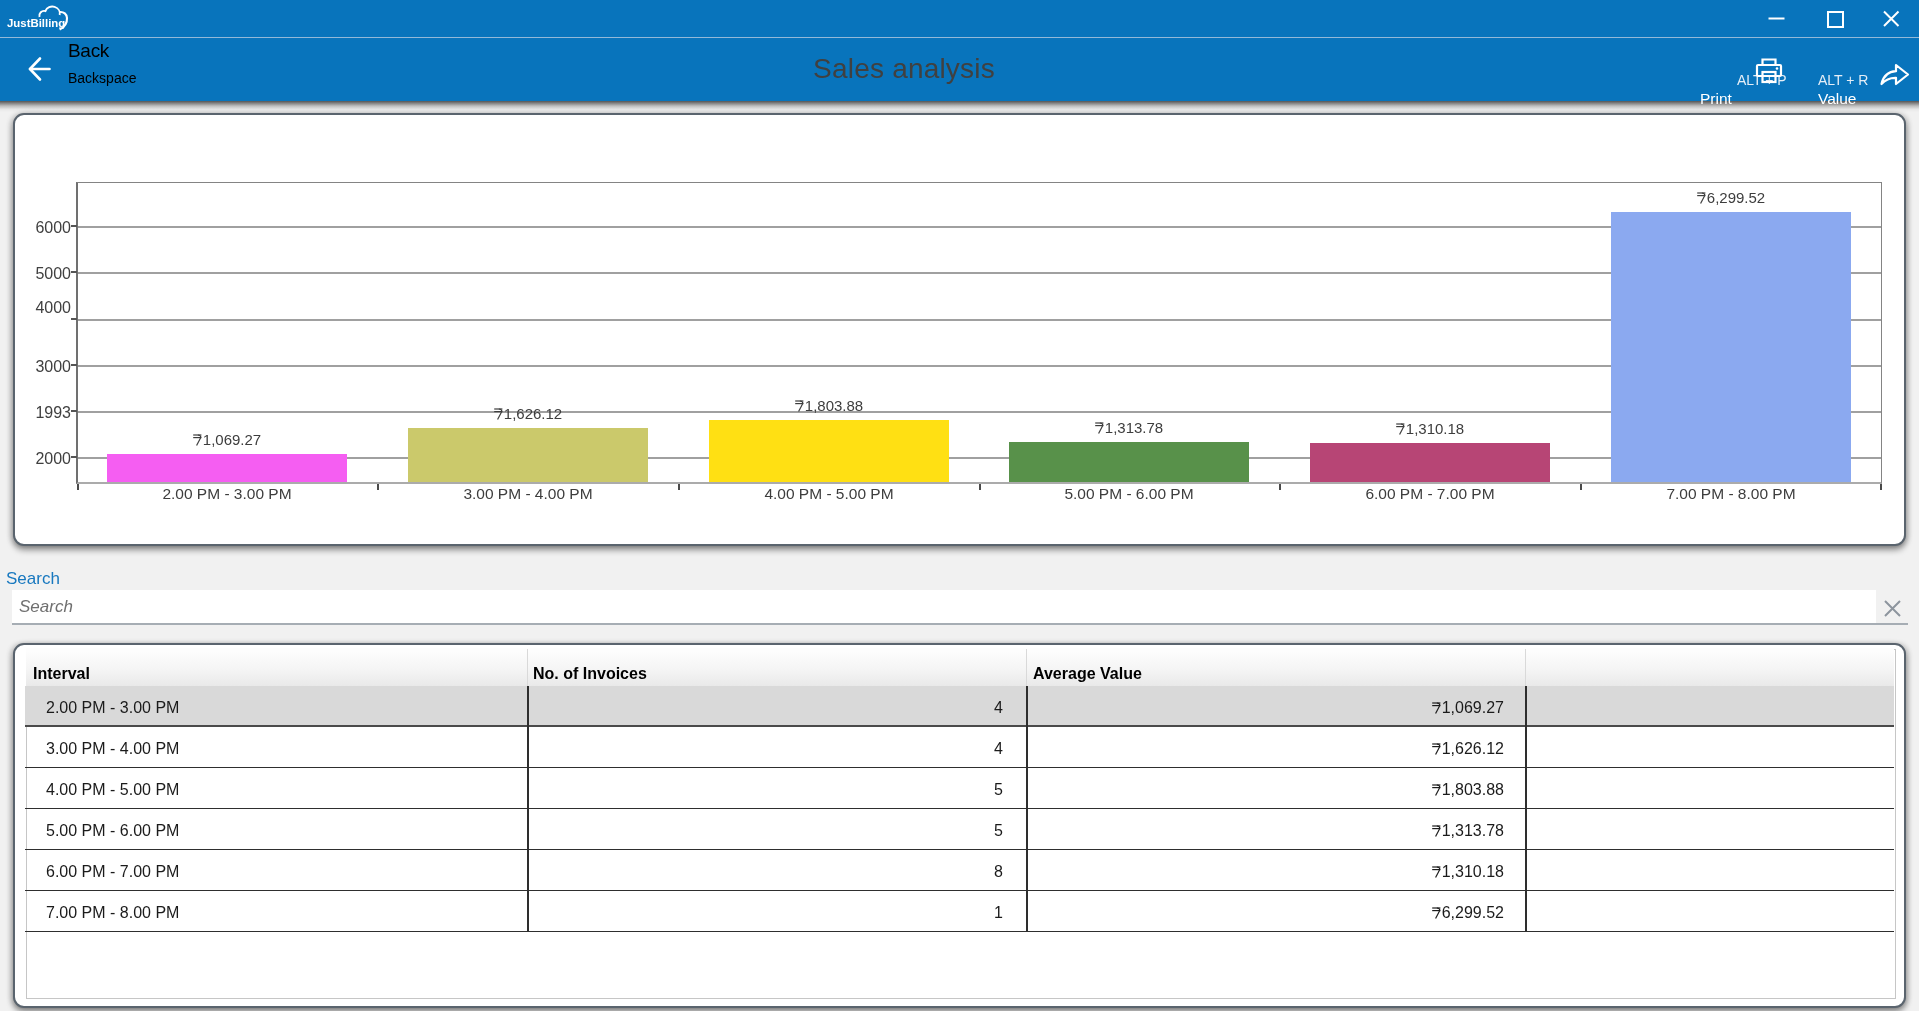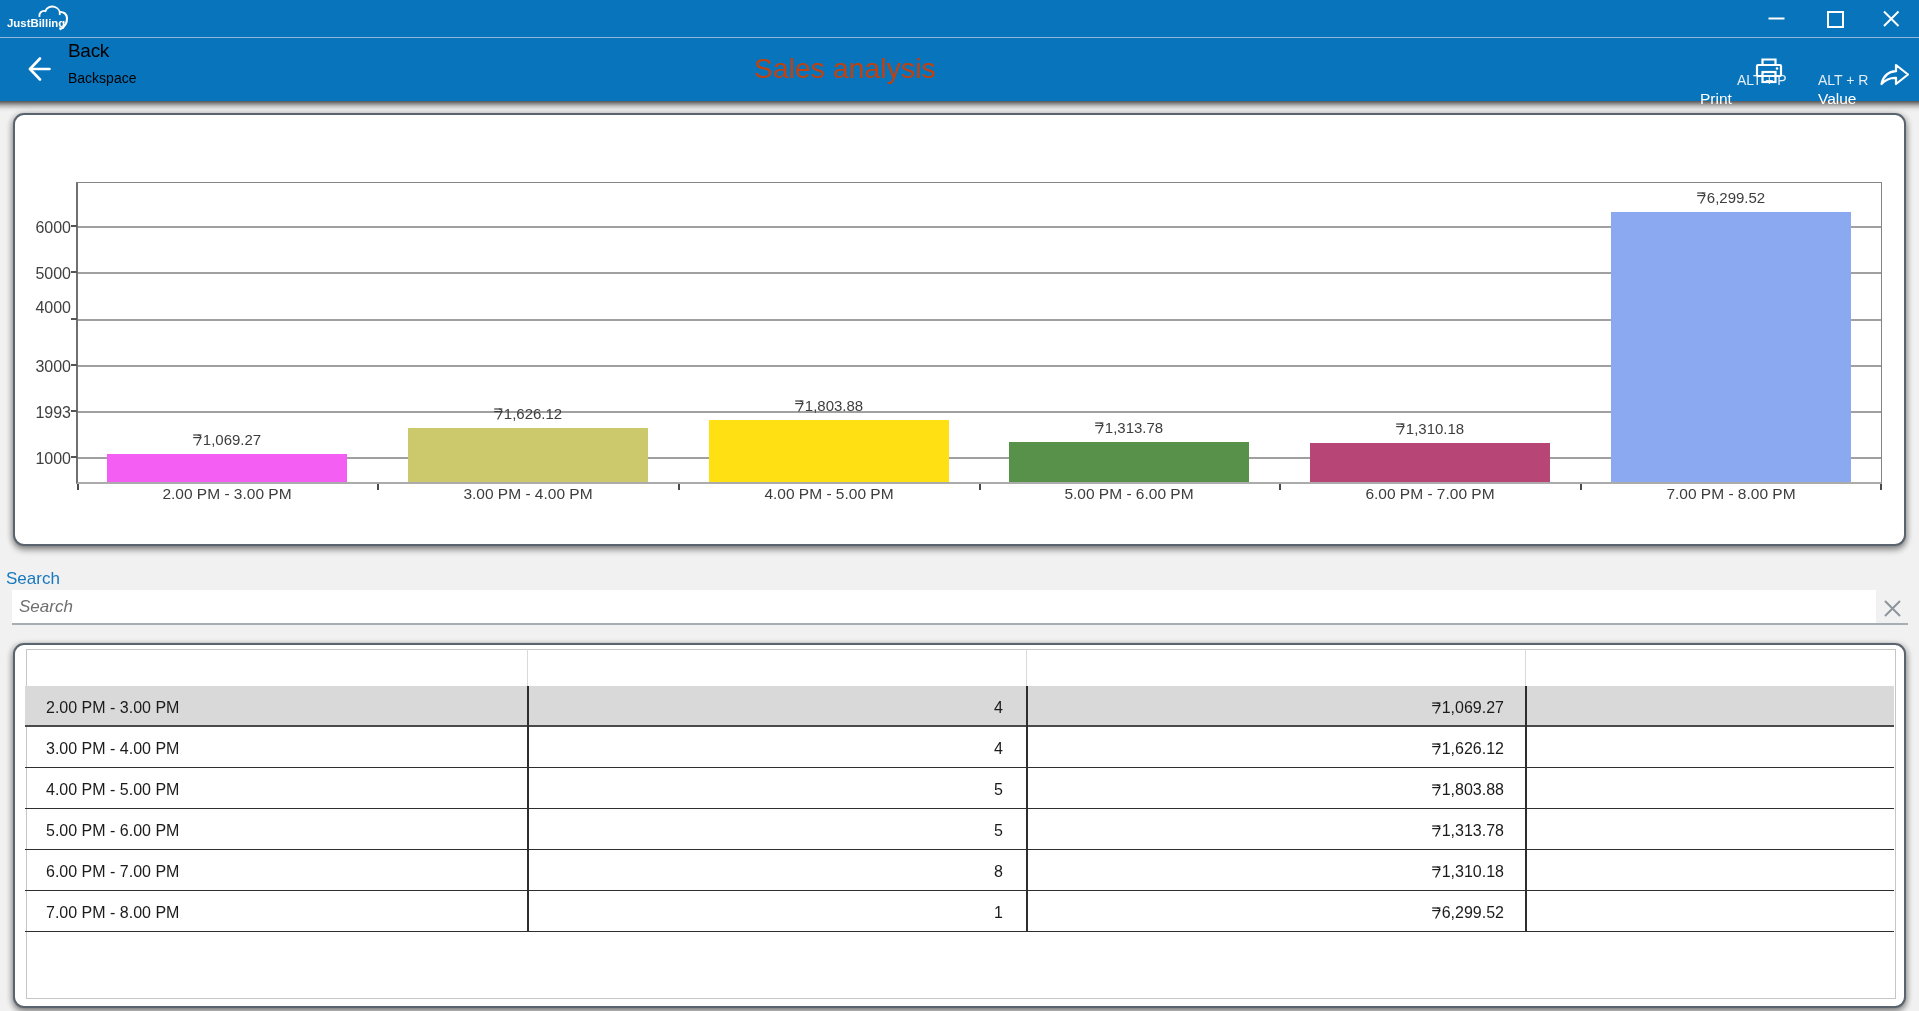--- a/index.html
+++ b/index.html
@@ -6,21 +6,21 @@
     background:#f1f1f1;font-family:"Liberation Sans",sans-serif;}
   .abs{position:absolute;}
   
   #titlebar{position:absolute;left:0;top:0;width:1919px;height:37px;background:#0874bc;}
   #cmdbar{position:absolute;left:0;top:38px;width:1919px;height:63px;background:#0874bc;}
   #hdrdiv{position:absolute;left:0;top:37px;width:1919px;height:1px;background:#93b9d8;}
   #hdrshadow{position:absolute;left:0;top:101px;width:1919px;height:11px;
     background:linear-gradient(to bottom,rgba(25,25,25,.72),rgba(70,70,70,.30) 45%,rgba(150,150,150,.10) 75%,rgba(0,0,0,0));}
   #backlbl{position:absolute;left:68px;top:40px;font-size:19px;letter-spacing:-0.3px;font-weight:400;color:#000000;}
   #backsub{position:absolute;left:68px;top:70px;font-size:14px;color:#000000;}
-  #title{position:absolute;left:754px;top:53px;width:300px;font-size:28px;font-weight:400;color:#c2410c;letter-spacing:.2px;}
+  #title{position:absolute;left:754px;top:53px;width:300px;text-align:center;font-size:28px;font-weight:400;color:#404040;letter-spacing:.2px;}
   .cmdlbl{position:absolute;top:43px;font-size:15.5px;color:#fff;margin-top:47px;}
   .cmdsub{position:absolute;top:72px;font-size:14px;color:#e4eef7;}
   
   .card{position:absolute;left:13px;width:1889px;background:#fff;border:2px solid #5a646e;
     border-radius:11px;box-shadow:0 4px 6px rgba(0,0,0,.40),3px 0 5px rgba(0,0,0,.12),-3px 0 5px rgba(0,0,0,.12);}
   #chartcard{top:113px;height:429px;}
   #tablecard{top:643px;height:361px;}
   
   #plot{position:absolute;left:61px;top:67px;width:1806px;height:302px;border:1px solid #848484;
     border-left:2px solid #707070;border-bottom:2px solid #ababab;box-sizing:border-box;background:#fff;}
@@ -105,21 +105,21 @@
 <div class="grid" style="top:157px"></div>
 <div class="grid" style="top:204px"></div>
 <div class="grid" style="top:250px"></div>
 <div class="grid" style="top:296px"></div>
 <div class="grid" style="top:342px"></div>
 <div class="ylab" style="left:-4px;top:104px">6000</div>
 <div class="ylab" style="left:-4px;top:150px">5000</div>
 <div class="ylab" style="left:-4px;top:184px">4000</div>
 <div class="ylab" style="left:-4px;top:243px">3000</div>
 <div class="ylab" style="left:-4px;top:289px">1993</div>
-<div class="ylab" style="left:-4px;top:335px">1000</div>
+<div class="ylab" style="left:-4px;top:335px">2000</div>
 <div class="ytick" style="left:56px;top:110px"></div>
 <div class="ytick" style="left:56px;top:156px"></div>
 <div class="ytick" style="left:56px;top:203px"></div>
 <div class="ytick" style="left:56px;top:249px"></div>
 <div class="ytick" style="left:56px;top:295px"></div>
 <div class="ytick" style="left:56px;top:341px"></div>
 <div class="xtick" style="left:62px"></div>
 <div class="xtick" style="left:362px"></div>
 <div class="xtick" style="left:663px"></div>
 <div class="xtick" style="left:964px"></div>
@@ -171,20 +171,25 @@
         <path d="M0.2,1.0 H8.4"></path>
         <path d="M0.2,3.6 H8.4"></path>
         <path d="M4.9,1.0 C6.9,1.1 7.85,2.0 7.85,3.6"></path>
         <path d="M7.65,3.8 L3.6,11.5"></path>
       </g>
     </symbol>
   </defs>
 </svg>
 <div class="card" id="tablecard">
 <div id="tblinner"></div>
+<div class="th" style="left:11px;width:1868px">
+      <span class="thtext" style="left:7px">Interval</span>
+  <span class="thtext" style="left:507px">No. of Invoices</span>
+  <span class="thtext" style="left:1007px">Average Value</span>
+    </div>
 <div class="hsep" style="left:512px;top:4px"></div>
 <div class="hsep" style="left:1011px;top:4px"></div>
 <div class="hsep" style="left:1510px;top:4px"></div>
 <div class="row" style="top:41px;background:#d9d9d9;border-bottom:2px solid #4a4a4a;height:39px">
   <span class="c1">2.00 PM - 3.00 PM</span>
       <span class="num" style="left:778px;width:200px">4</span>
   <span class="num" style="left:1279px;width:200px"><svg class="rs" viewBox="0 0 9 12">
           <use href="#rup"></use>
         </svg>1,069.27</span>
     </div>

